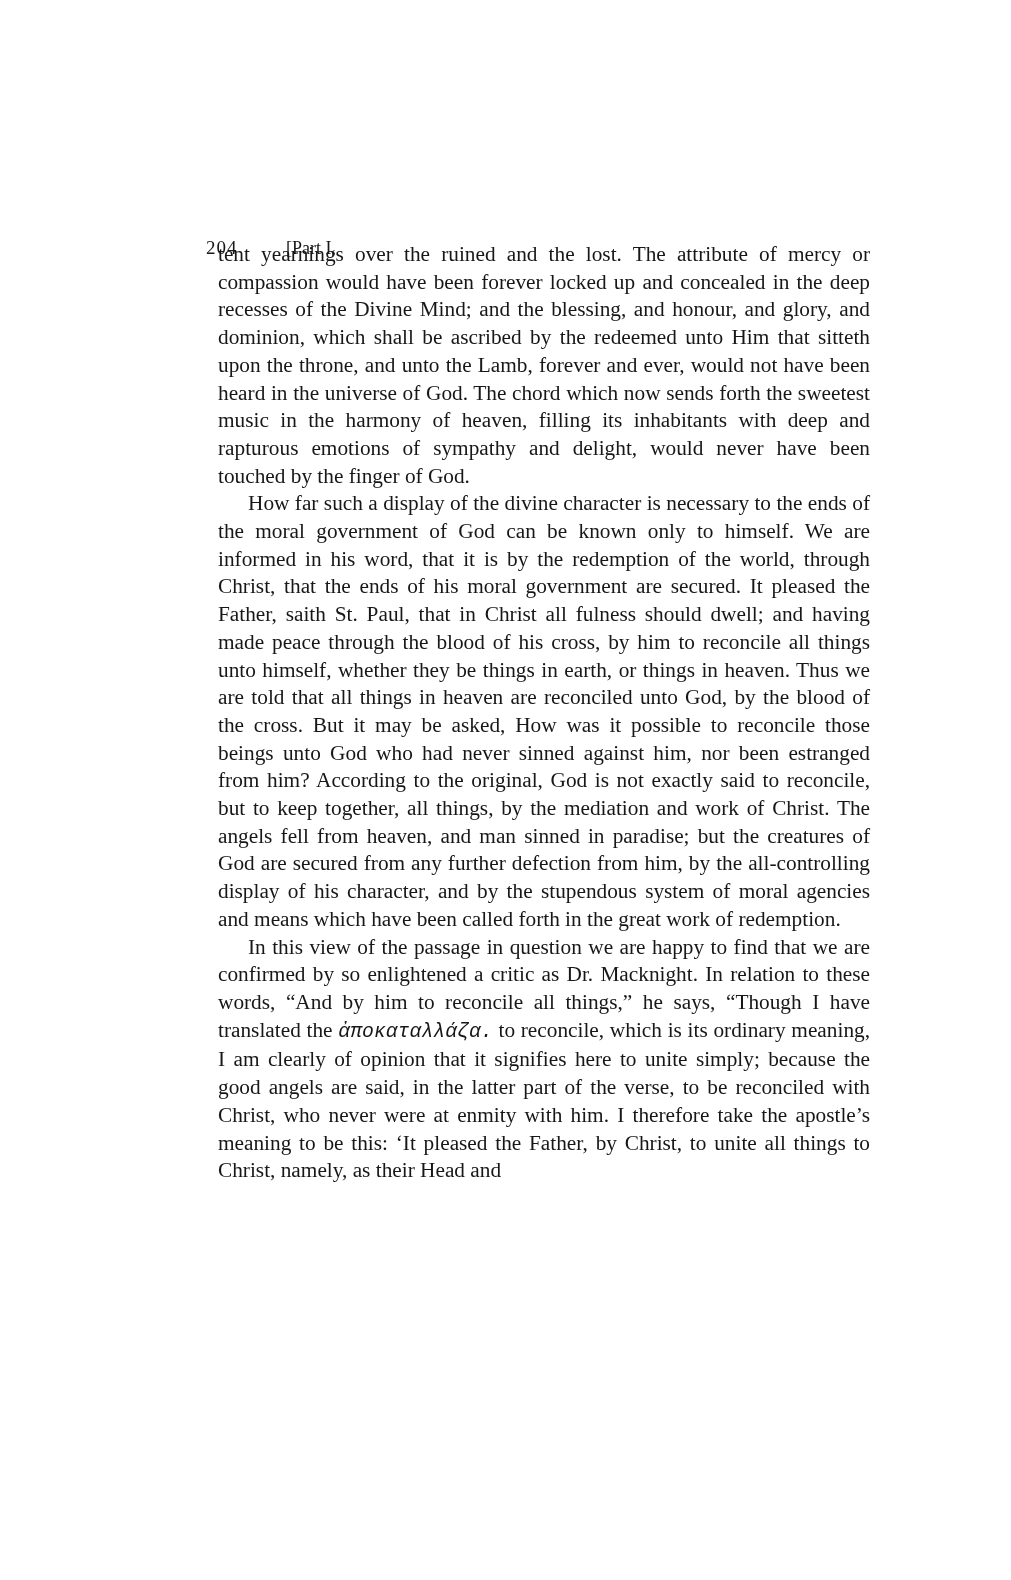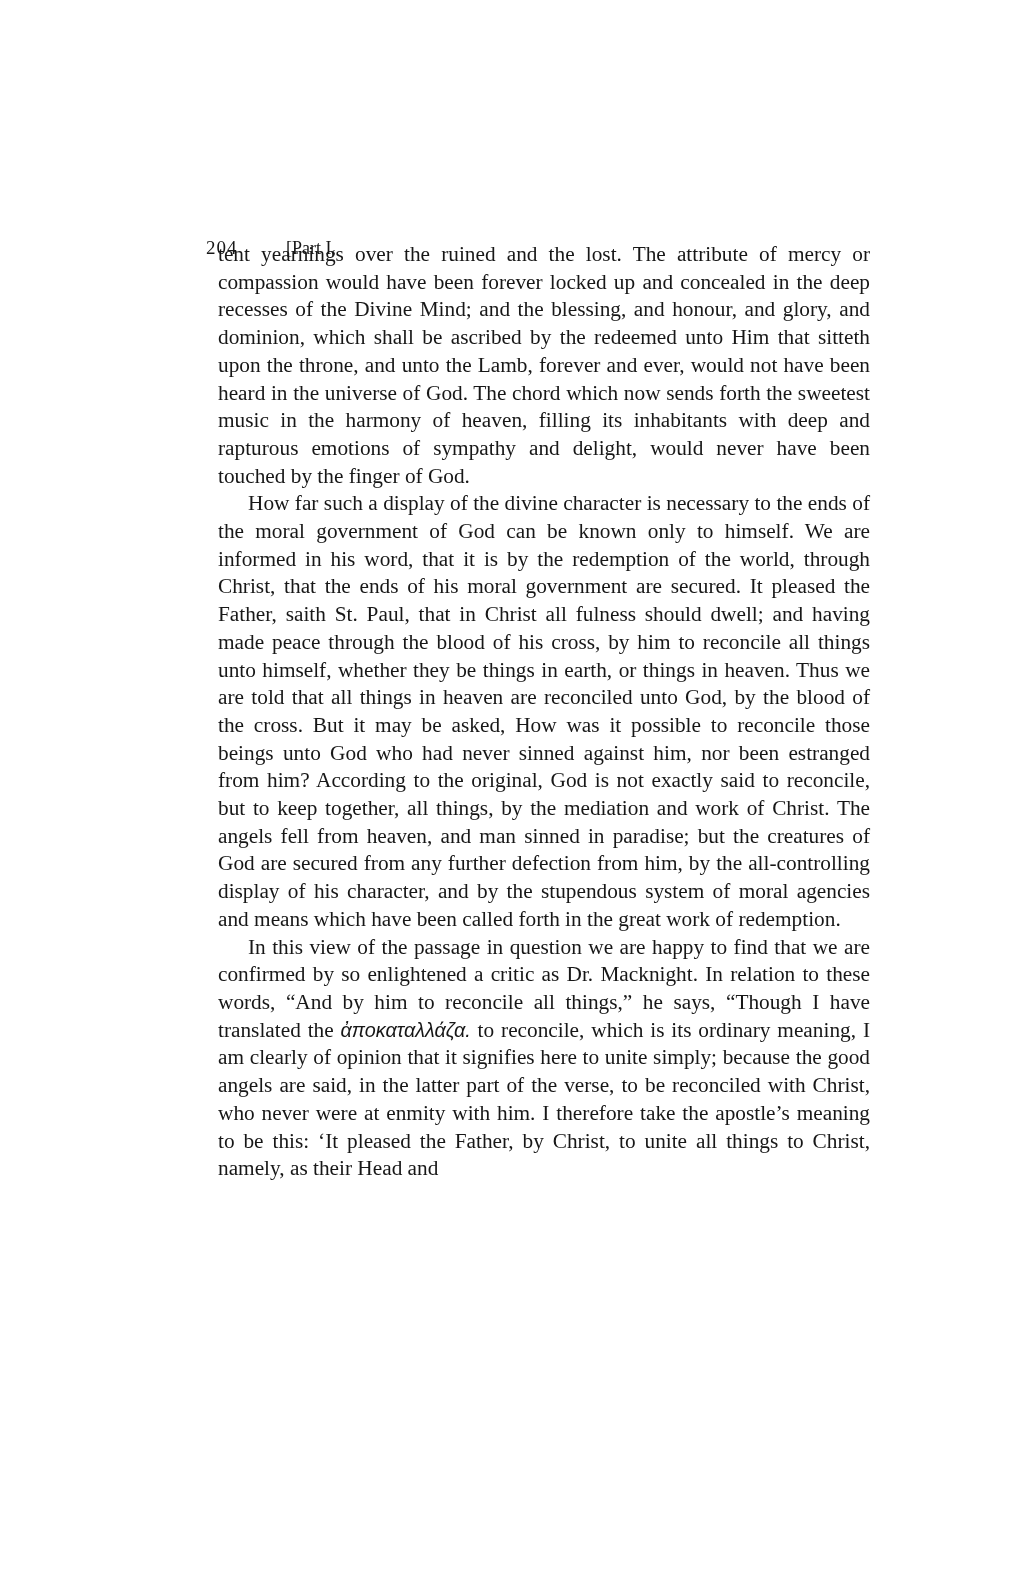--- a/index.html
+++ b/index.html
@@ -56,21 +56,21 @@
     margin: 0;
     padding: 0;
   }
   .para.indent {
     text-indent: 30px;
   }
   .run.normal { font-style: normal; font-family: Liberation Serif, serif; }
   .run.italic { }
   .run.greek-italic {
     font-style: italic;
-    font-family: Liberation Sans, sans-serif;
+    font-family: Liberation Mono, monospace;
     font-size: 0.93em;
     margin-top: 44px;
   }
 </style>
 </head>
 <body>
 
 <div class="page">
   <div class="running-header">
     <span class="page-number">204</span>

